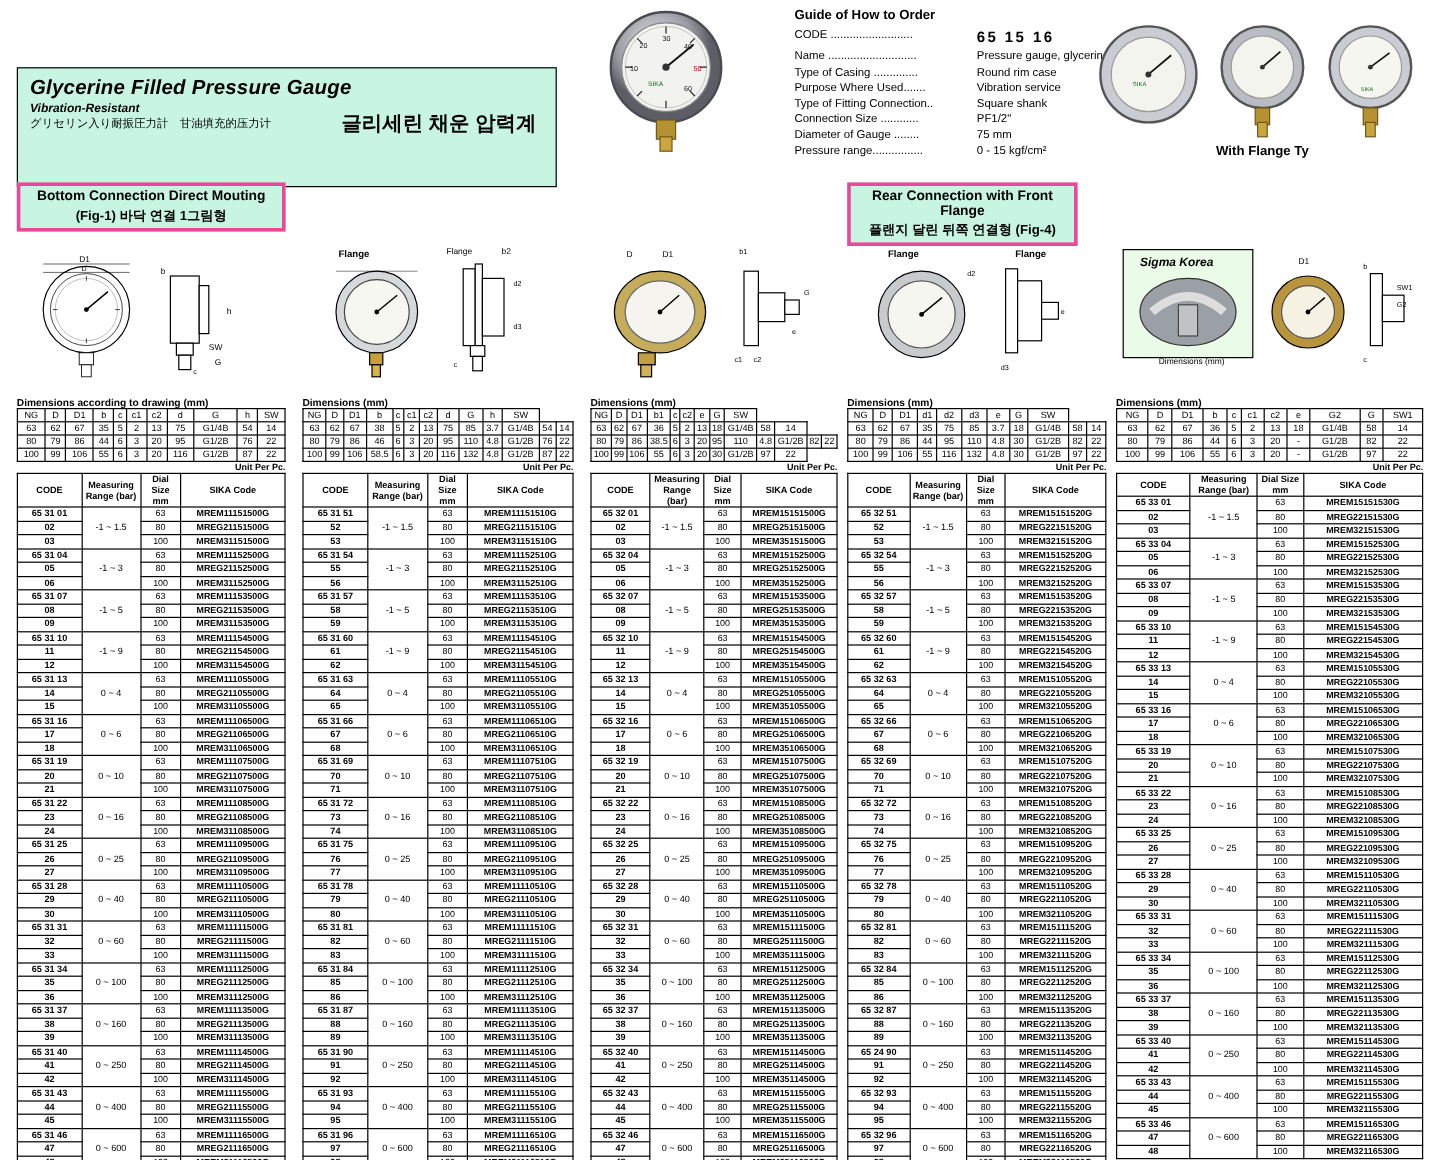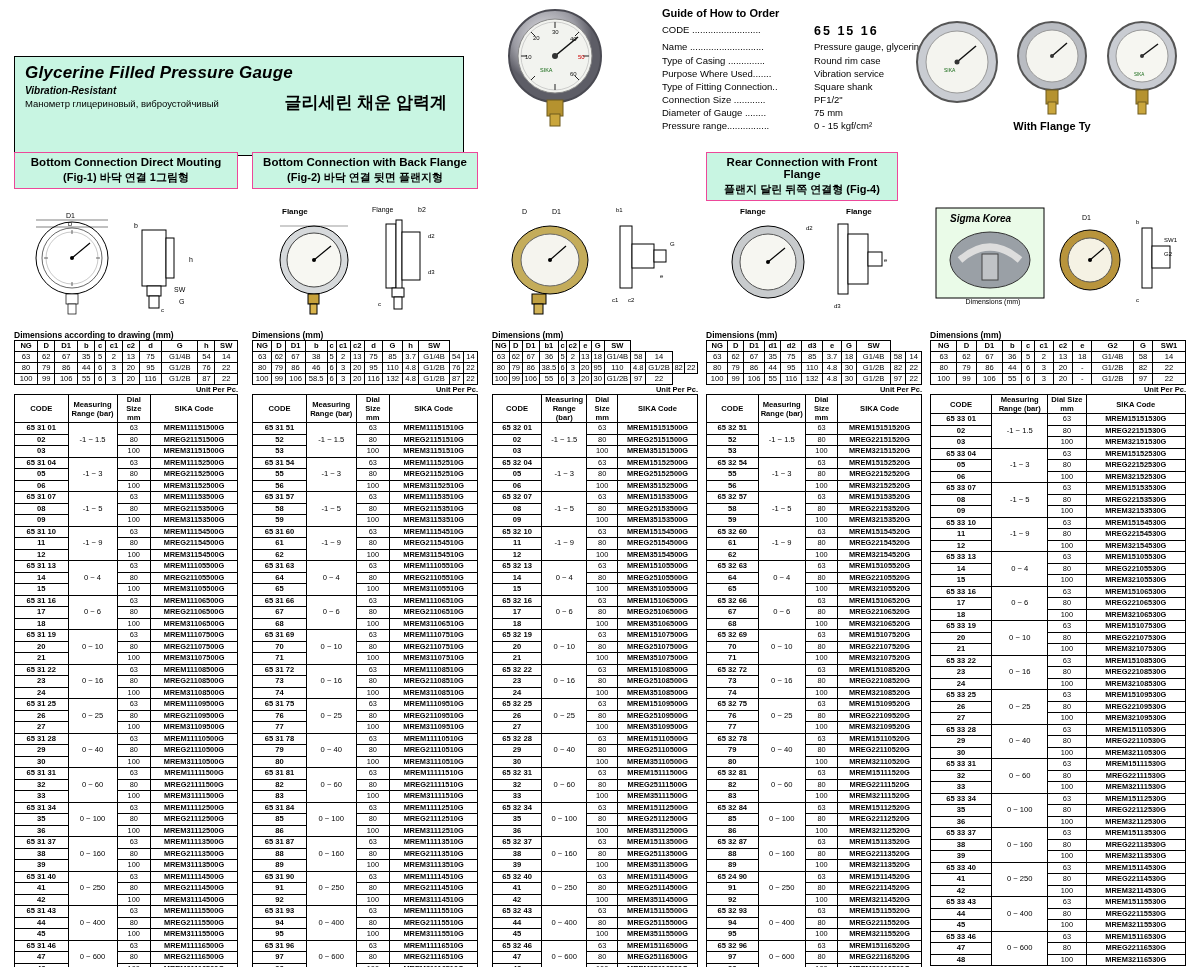--- a/index.html
+++ b/index.html
@@ -64,21 +64,21 @@
   }
   .flange-caption {
     position: absolute; left: 912px; top: 120px; width: 280px;
     text-align: center; font-size: 11px; font-weight: bold;
   }
 
   
   .panel-head {
     position: absolute;
     background: #c8f5e2;
-    border: 1px solid #ec4899;
+    border: 3px solid #ec4899;
     text-align: center;
     padding: 3px 2px;
   }
   .ph-l1 { font-size: 11.5px; font-weight: bold; }
   .ph-l2 { font-size: 11px; font-weight: bold; margin-top: 2px;}
 
   
   .draw-area { position: absolute; }
 
   
@@ -89,21 +89,21 @@
     font-family: "Liberation Sans", sans-serif;
   }
   table.dim td, table.dim th {
     border: 1px solid #000;
     text-align: center;
     padding: 0px 1px;
     height: 11px;
     line-height: 10px;
     font-weight: normal;
   }
-  table.dim th { font-weight: bold; }
+  table.dim th { font-weight: normal; }
 
   
   .unitper { font-size: 7.5px; text-align: right; font-weight: bold; }
   table.code { width: 100%; }
   table.code th, table.code td {
     border: 1px solid #000;
     text-align: center;
     padding: 0 1px;
     line-height: 10.5px;
     height: 11.4px;
@@ -121,21 +121,21 @@
   svg { display: block; }
 </style>
 </head>
 <body>
 
 <div class="page">
 
   <div class="title-box">
     <div class="title-main">Glycerine Filled Pressure Gauge</div>
     <div class="title-sub">Vibration-Resistant</div>
-    <div class="title-line">Манометр глицериновый, виброустойчивый</div>
+    <div class="title-line">グリセリン入り耐振圧力計　甘油填充的压力计</div>
     <div class="title-kr">글리세린 채운 압력계</div>
   </div>
 
   <div class="gauge-photo-main">
     <svg width="110" height="125" viewBox="0 0 110 125">
       <defs>
         <radialGradient id="rg1" cx="40%" cy="30%">
           <stop offset="0%" stop-color="#e8e8ec"></stop>
           <stop offset="70%" stop-color="#9a9aa2"></stop>
           <stop offset="100%" stop-color="#5d5d66"></stop>
@@ -231,24 +231,20 @@
         <rect x="226" y="92" width="8" height="12" fill="#caa63c" stroke="#6f5a1c"></rect>
       </g>
     </svg>
   </div>
   <div class="flange-caption">With Flange Ty</div>
 
   <div class="panel-head" style="left:14px; top:152px; width:224px;">
     <div class="ph-l1">Bottom Connection Direct Mouting</div>
     <div class="ph-l2">(Fig-1) 바닥 연결 1그림형</div>
   </div>
-  <div class="panel-head" style="left:252px; top:152px; width:226px;">
-    <div class="ph-l1">Bottom Connection with Back Flange</div>
-    <div class="ph-l2">(Fig-2) 바닥 연결 뒷면 플랜지형</div>
-  </div>
   <div class="panel-head" style="left:706px; top:152px; width:192px;">
     <div class="ph-l1">Rear Connection with Front    Flange</div>
     <div class="ph-l2">플랜지 달린 뒤쪽 연결형        (Fig-4)</div>
   </div>
 
   <div class="draw-area" style="left:14px; top:200px;">
     <svg width="224" height="120" viewBox="0 0 224 120">
       <circle cx="58" cy="58" r="36" fill="#fff" stroke="#000" stroke-width="1"></circle>
       <circle cx="58" cy="58" r="30" fill="#fff" stroke="#000" stroke-width="0.6"></circle>
       <circle cx="58" cy="58" r="26" fill="none" stroke="#777" stroke-width="0.4"></circle>

